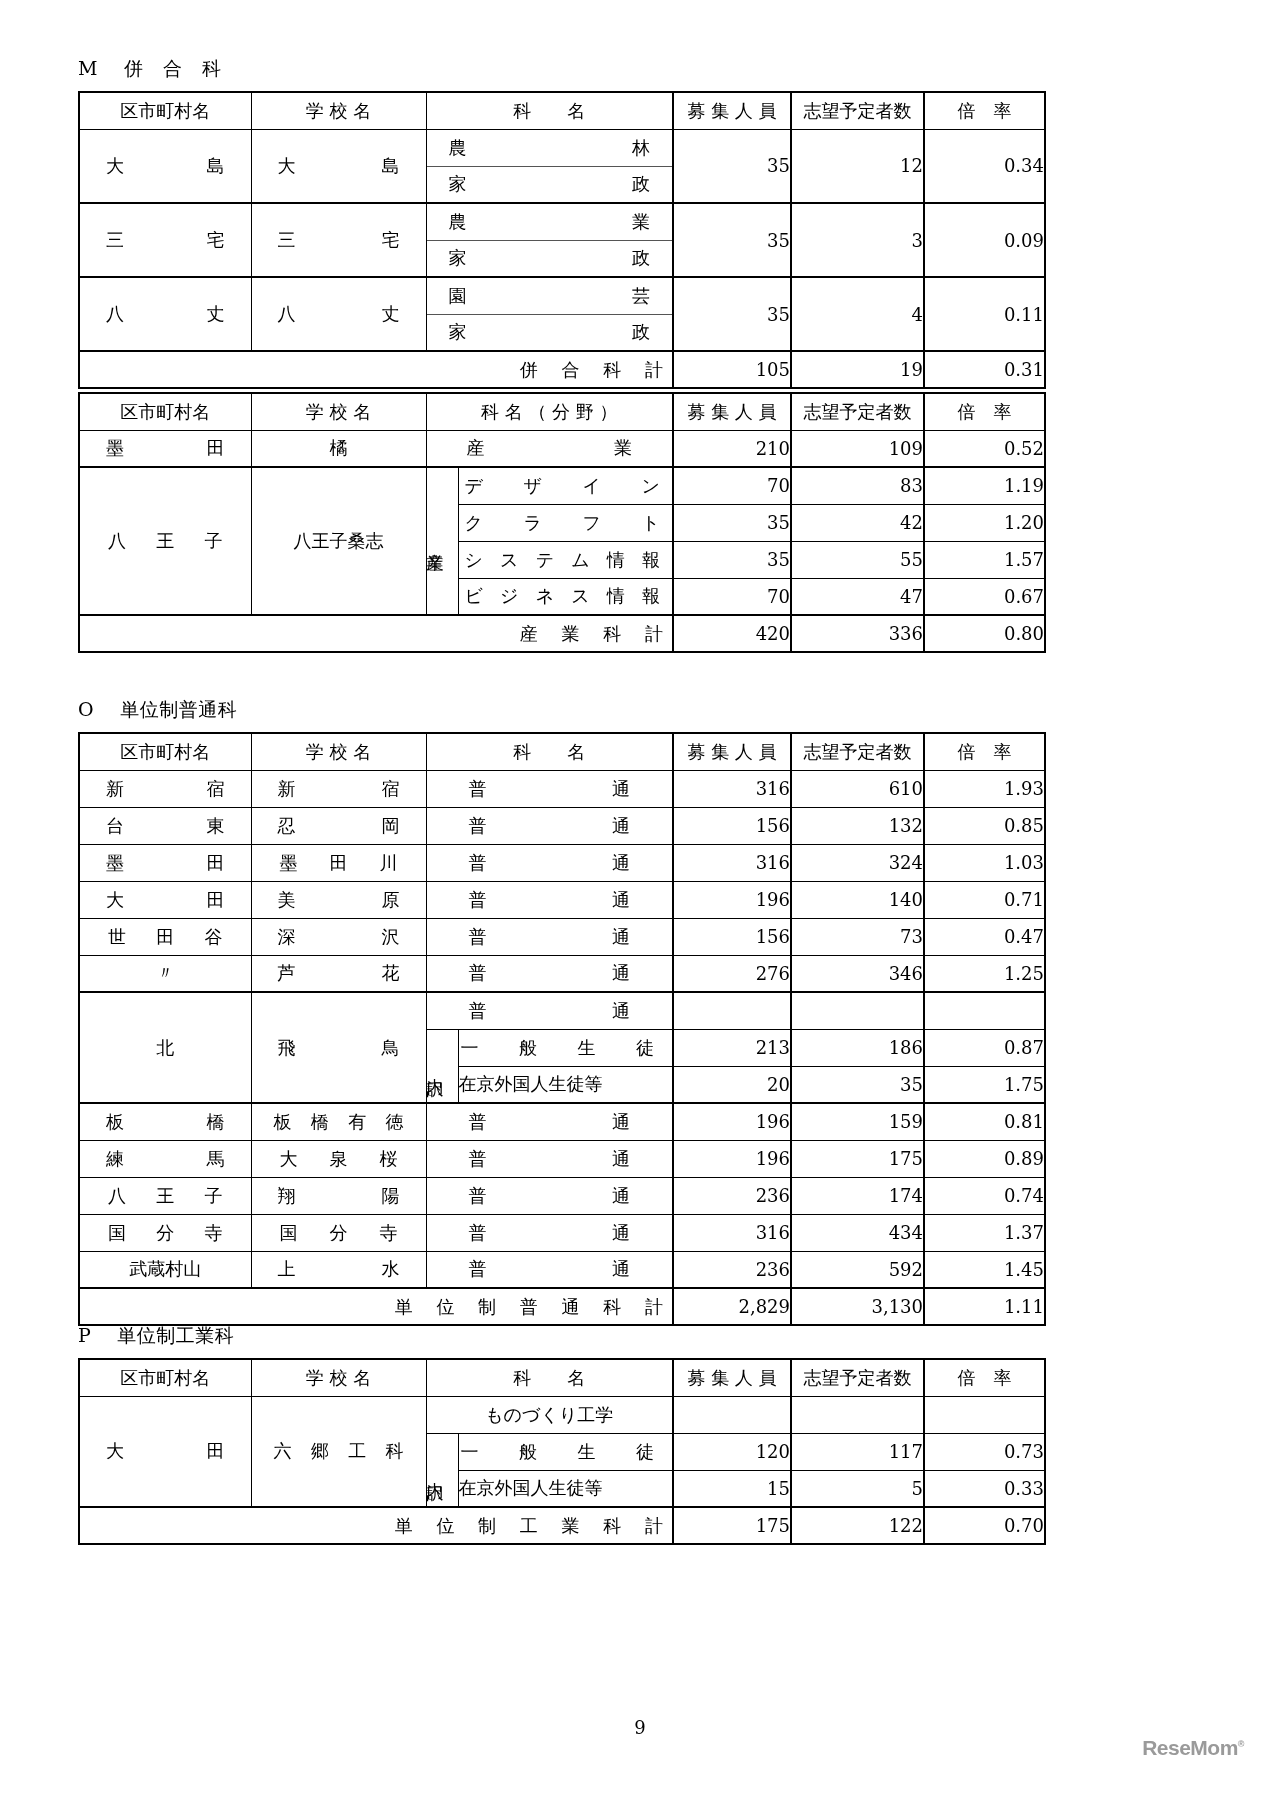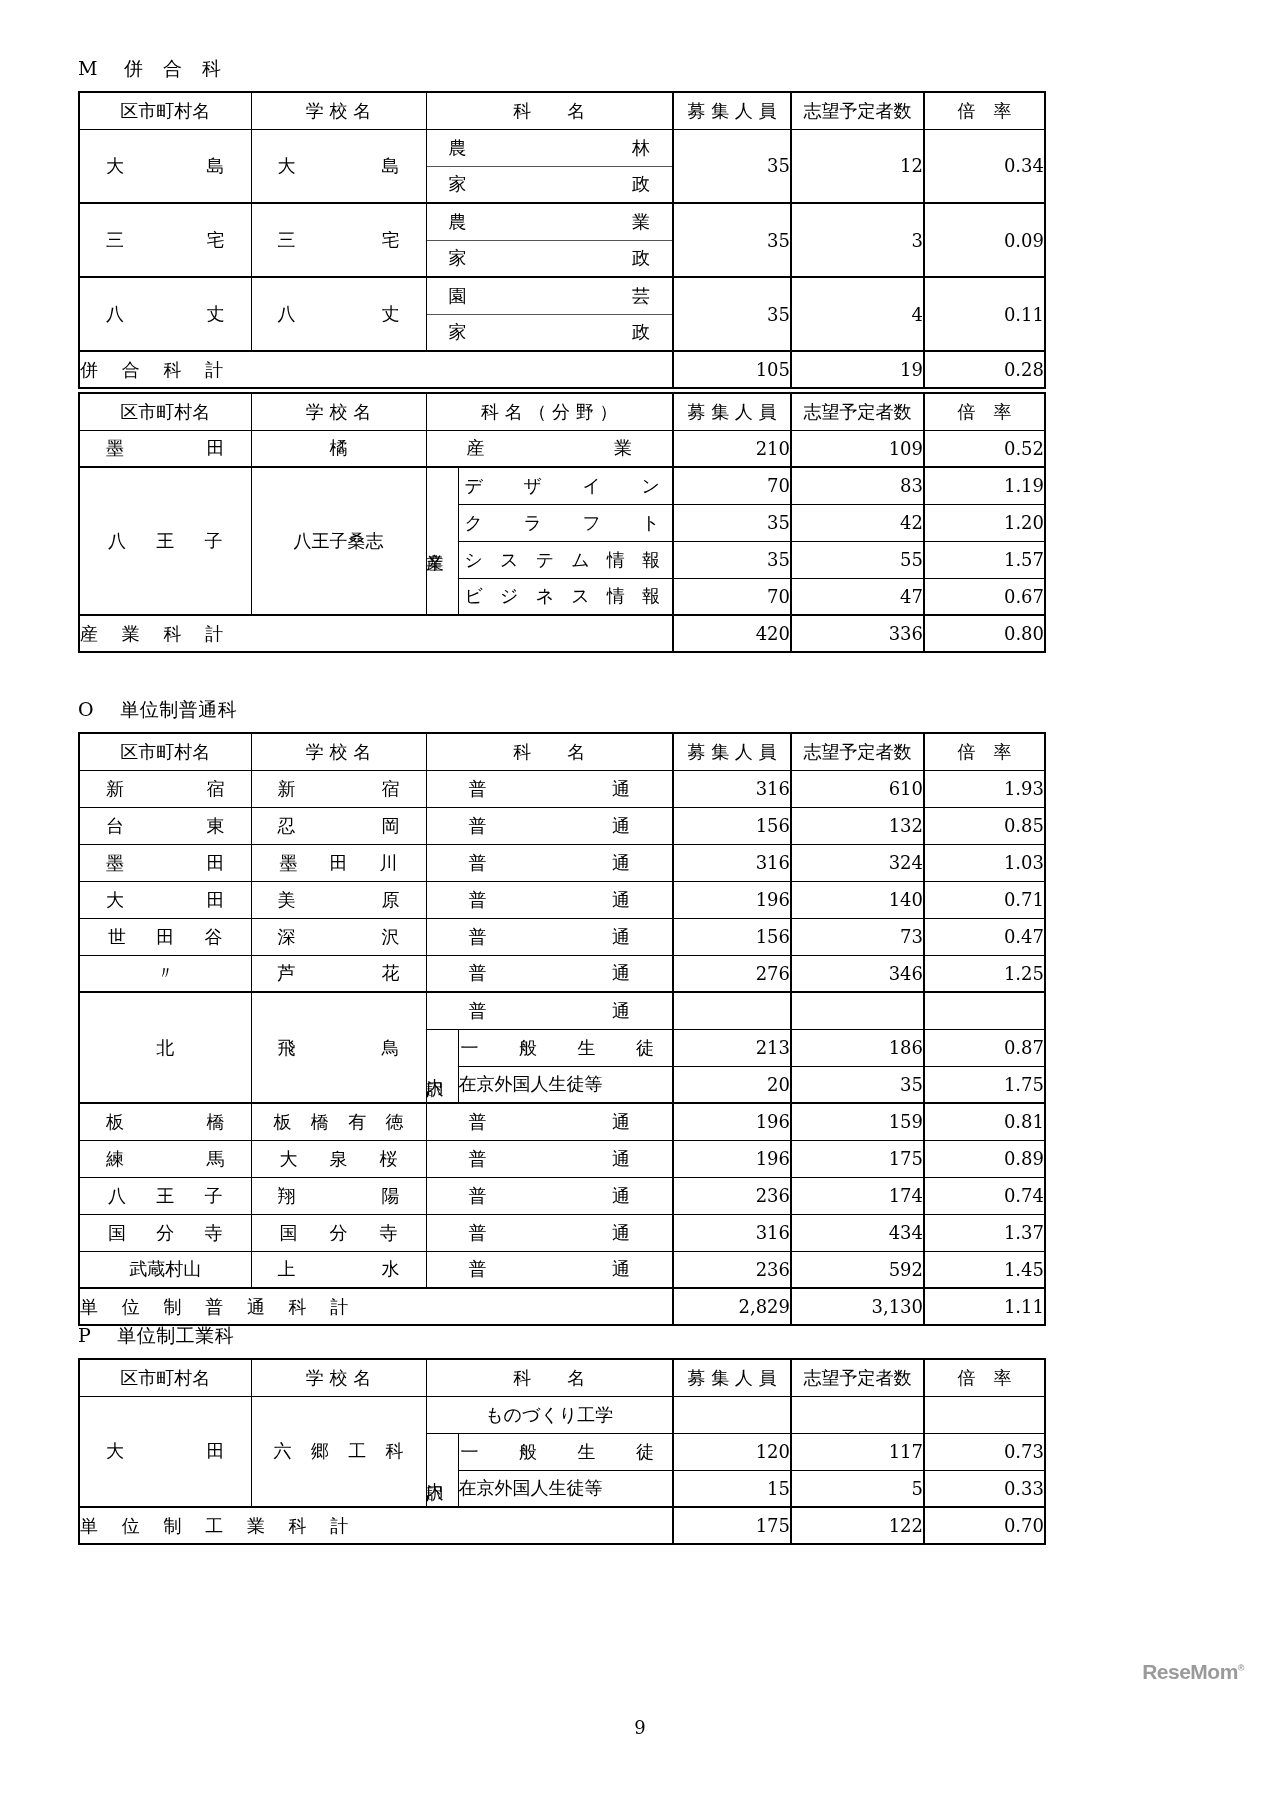--- a/index.html
+++ b/index.html
@@ -88,21 +88,21 @@
     line-height: 1;
     letter-spacing: 1px;
     font-size: 17px;
     display: flex;
     align-items: center;
     justify-content: center;
     height: 100%;
   }
   .vcell { padding: 0; }
   .total-label {
-    text-align: left;
+    text-align: right;
     letter-spacing: 9px;
     padding-left: 9px;
     font-size: 18px;
   }
   .inner-label {
     text-align: left;
     padding-left: 6px;
     font-size: 18px;
     letter-spacing: 0px;
   }
@@ -116,21 +116,21 @@
     left: 0;
     top: 1717px;
     width: 1280px;
     text-align: center;
     font-size: 18px;
     font-family: "DejaVu Serif", "Liberation Serif", serif;
   }
   .watermark {
     position: absolute;
     right: 36px;
-    top: 1660px;
+    top: 1736px;
     font-family: "Liberation Sans", sans-serif;
     font-size: 21px;
     color: #9a9a9a;
     letter-spacing: -0.5px;
     font-weight: bold;
   }
   .watermark .tm { font-size: 9px; vertical-align: super; }
   col.c1 { width: 172px; }
   col.c2 { width: 175px; }
   col.c3 { width: 247px; }
@@ -264,21 +264,21 @@
                 <span>家</span>
                 <span>政</span>
               </div>
             </td>
         </tr>
 
         <tr>
           <td colspan="3" class="total-label thick-top">併 合 科 計</td>
           <td class="num thick-left thick-top">105</td>
           <td class="num thick-left thick-top">19</td>
-          <td class="num thick-left thick-top">0.28</td>
+          <td class="num thick-left thick-top">0.31</td>
         </tr>
       </tbody>
     </table>
   </div>
 
   <div class="section" style="top:392px;">
     <table class="grid">
       <colgroup>
           <col class="cn1">
           <col class="cn2">

